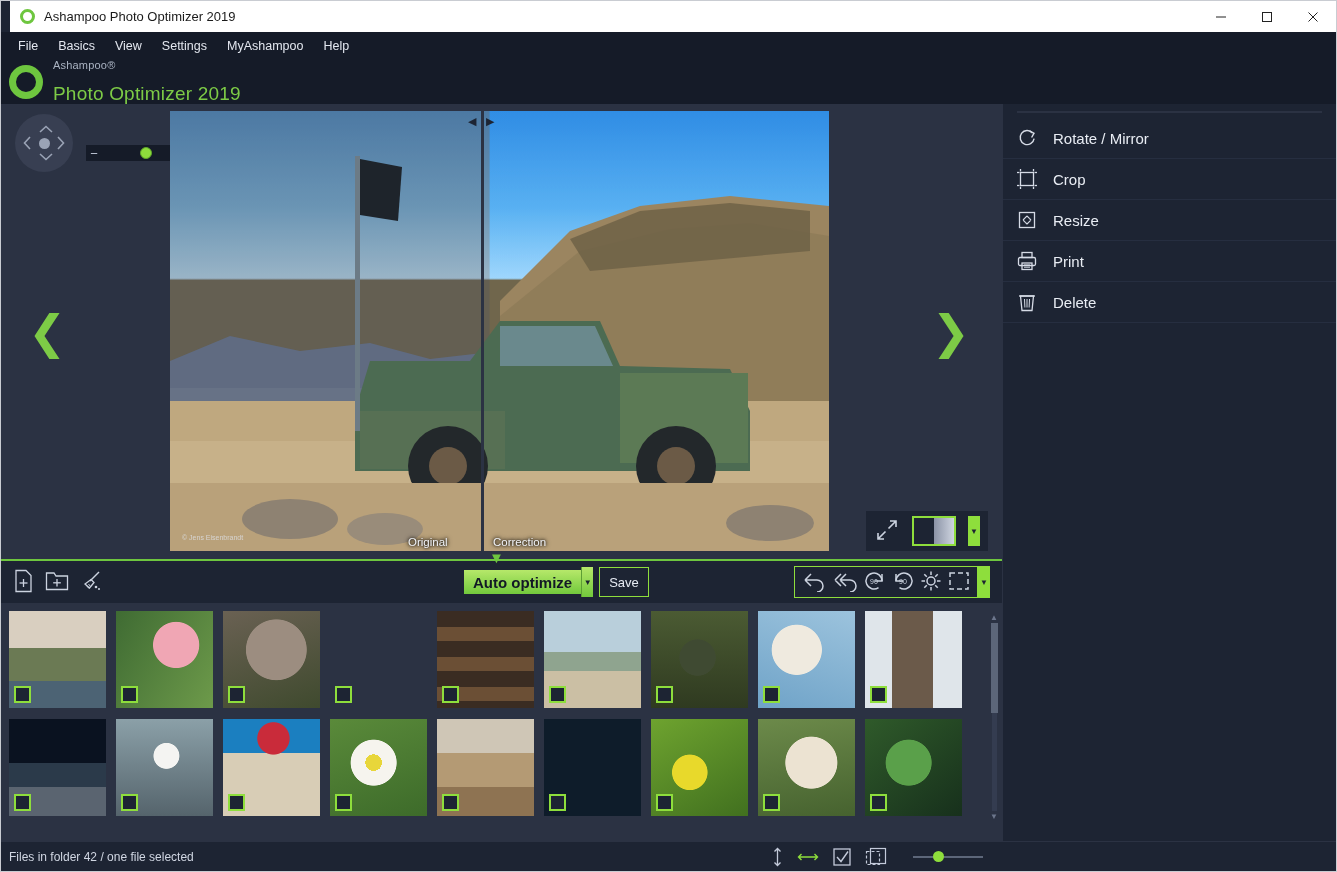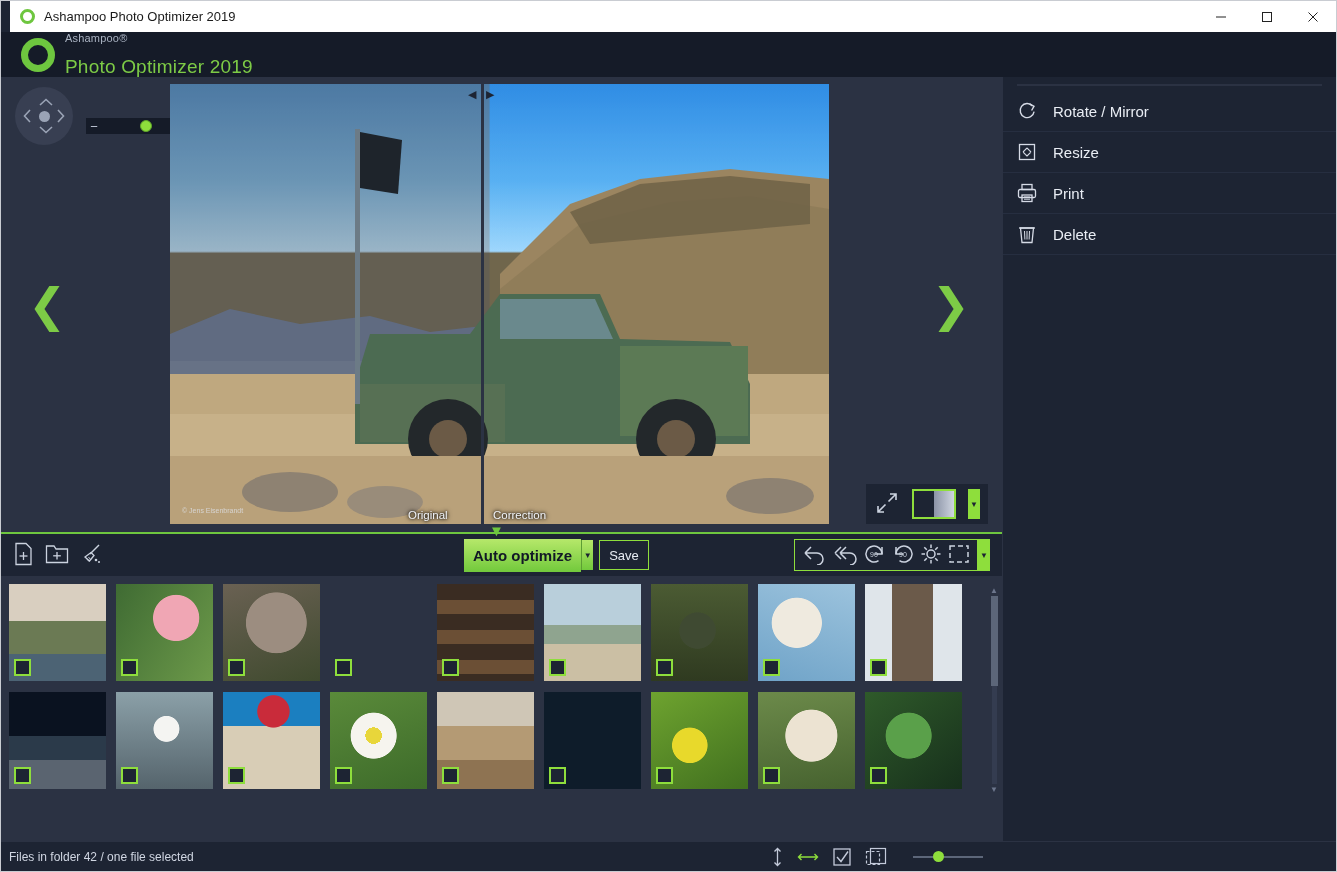--- a/index.html
+++ b/index.html
@@ -25,21 +25,21 @@
           color:#222; }
   .wbtn svg { display:block; }
 
   
   .menubar { height:27px; background:#151b28; display:flex; align-items:center;
              padding-left:8px; flex:0 0 27px; gap:2px; }
   .menu-item { padding:4px 9px; font-size:12.5px; color:#e3e7ef; }
 
   
   .brandbar { height:45px; background:#151b28; display:flex; align-items:center;
-              padding-left:20px; flex:0 0 45px; position:relative; }
+              padding-left:8px; flex:0 0 45px; position:relative; }
   .brand-ring { width:34px; height:34px; border-radius:50%; border:7px solid #6ec63f;
                 box-sizing:border-box; margin-right:10px; }
   .brand-txt { line-height:1; }
   .brand-top { font-size:11px; color:#aab3c2; letter-spacing:.2px; }
   .brand-bot { font-size:19px; color:#7dcb46; margin-top:13px; letter-spacing:.2px; }
   .cursor-hand { position:absolute; left:714px; top:46px; pointer-events:none; }
 
   
   .body { flex:1; display:flex; min-height:0; }
   .leftcol { width:1001px; display:flex; flex-direction:column; min-width:0; background:#2b3243; }
@@ -82,21 +82,21 @@
         background:linear-gradient(90deg,#8b93a6,#cfd5e0); }
   .cmp-drop { width:12px; height:30px; background:#8ede3c; display:flex;
               align-items:center; justify-content:center; }
   .cmp-drop span { color:#1d2433; font-size:8px; }
 
   
   .toolbar { height:44px; background:#1d2433; border-top:2px solid #6ec63f;
              display:flex; align-items:center; position:relative; flex:0 0 44px; }
   .tb-left { display:flex; align-items:center; gap:11px; padding-left:12px; color:#ccd3e0; }
   .tb-center { position:absolute; left:463px; display:flex; align-items:center; gap:6px; }
-  .autobtn { height:33px; background:linear-gradient(180deg,#b6e86a,#72c93c);
+  .autobtn { height:24px; background:linear-gradient(180deg,#b6e86a,#72c93c);
              color:#121826; font-size:15px; font-weight:bold; display:flex; align-items:center;
              padding:0 9px; }
   .autodrop { width:12px; height:30px; background:linear-gradient(180deg,#b6e86a,#72c93c);
               border-left:1px solid #5d9e34; display:flex; align-items:center; justify-content:center; }
   .autodrop span { font-size:8px; color:#1b2231; }
   .savebtn { height:30px; border:1px solid #8ede3c; color:#e7ebf3; font-size:13px;
              display:flex; align-items:center; padding:0 9px; background:#1d2433; }
   .tb-right { position:absolute; right:12px; display:flex; align-items:center; }
   .tb-rgroup { border:1px solid #8ede3c; height:32px; display:flex; align-items:center;
                padding:0 6px; gap:4px; color:#ccd3e0; }
@@ -161,20 +161,28 @@
       </div>
       <div class="wbtn">
         <svg width="12" height="12" viewBox="0 0 12 12">
             <line x1="1.5" y1="1.5" x2="10.5" y2="10.5" stroke="#222" stroke-width="1"></line>
             <line x1="10.5" y1="1.5" x2="1.5" y2="10.5" stroke="#222" stroke-width="1"></line>
           </svg>
       </div>
     </div>
   </div>
 
+  <div class="menubar">
+    <div class="menu-item">File</div>
+    <div class="menu-item">Basics</div>
+    <div class="menu-item">View</div>
+    <div class="menu-item">Settings</div>
+    <div class="menu-item">MyAshampoo</div>
+    <div class="menu-item">Help</div>
+  </div>
 
   <div class="brandbar">
     <div class="brand-ring"></div>
     <div class="brand-txt">
       <div class="brand-top">Ashampoo®</div>
       <div class="brand-bot">Photo Optimizer 2019</div>
     </div>
     <div class="cursor-hand">
       <svg width="20" height="26" viewBox="0 0 20 26">
         <path d="M6 14V5.5a1.6 1.6 0 0 1 3.2 0V11m0-1.2a1.5 1.5 0 0 1 3 0V12m0-1.4a1.5 1.5 0 0 1 3 0v1.6m0-.6a1.4 1.4 0 0 1 2.7 0v5.2c0 4-2.6 6.8-6.2 6.8h-1.4C6.8 23.6 5 21.6 4 19L1.9 15.2c-.5-1 .4-2.1 1.5-1.7L6 14.8z" fill="#ffffff" stroke="#1b2231" stroke-width="1"></path>
@@ -451,20 +459,38 @@
       <div class="sitem">
         <div class="sicon">
           <svg width="22" height="22" viewBox="0 0 22 22">
               <path d="M16.5 6 a7 7 0 1 0 1.6 5.6" fill="none" stroke="#d6dbe6" stroke-width="1.4"></path>
               <path d="M13.5 4 L18 6.2 L15.6 10.5" fill="none" stroke="#d6dbe6" stroke-width="1.4"></path>
             </svg>
         </div>
         <div class="slabel">Rotate / Mirror</div>
       </div>
 
+      <div class="sitem">
+        <div class="sicon">
+          <svg width="22" height="22" viewBox="0 0 22 22">
+              <rect x="4.5" y="4.5" width="13" height="13" fill="none" stroke="#d6dbe6" stroke-width="1.3"></rect>
+              <g stroke="#d6dbe6" stroke-width="1.3">
+                <line x1="4.5" y1="1" x2="4.5" y2="3.4"></line>
+                <line x1="17.5" y1="1" x2="17.5" y2="3.4"></line>
+                <line x1="4.5" y1="18.6" x2="4.5" y2="21"></line>
+                <line x1="17.5" y1="18.6" x2="17.5" y2="21"></line>
+                <line x1="1" y1="4.5" x2="3.4" y2="4.5"></line>
+                <line x1="18.6" y1="4.5" x2="21" y2="4.5"></line>
+                <line x1="1" y1="17.5" x2="3.4" y2="17.5"></line>
+                <line x1="18.6" y1="17.5" x2="21" y2="17.5"></line>
+              </g>
+            </svg>
+        </div>
+        <div class="slabel">Crop</div>
+      </div>
 
       <div class="sitem">
         <div class="sicon">
           <svg width="22" height="22" viewBox="0 0 22 22">
               <rect x="3.5" y="3.5" width="15" height="15" fill="none" stroke="#d6dbe6" stroke-width="1.3"></rect>
               <path d="M11 7 L8.6 9.4 M11 7 L13.4 9.4 M11 15 L8.6 12.6 M11 15 L13.4 12.6 M7 11 L9.4 8.6 M7 11 L9.4 13.4 M15 11 L12.6 8.6 M15 11 L12.6 13.4" fill="none" stroke="#d6dbe6" stroke-width="1.1"></path>
             </svg>
         </div>
         <div class="slabel">Resize</div>
       </div>

